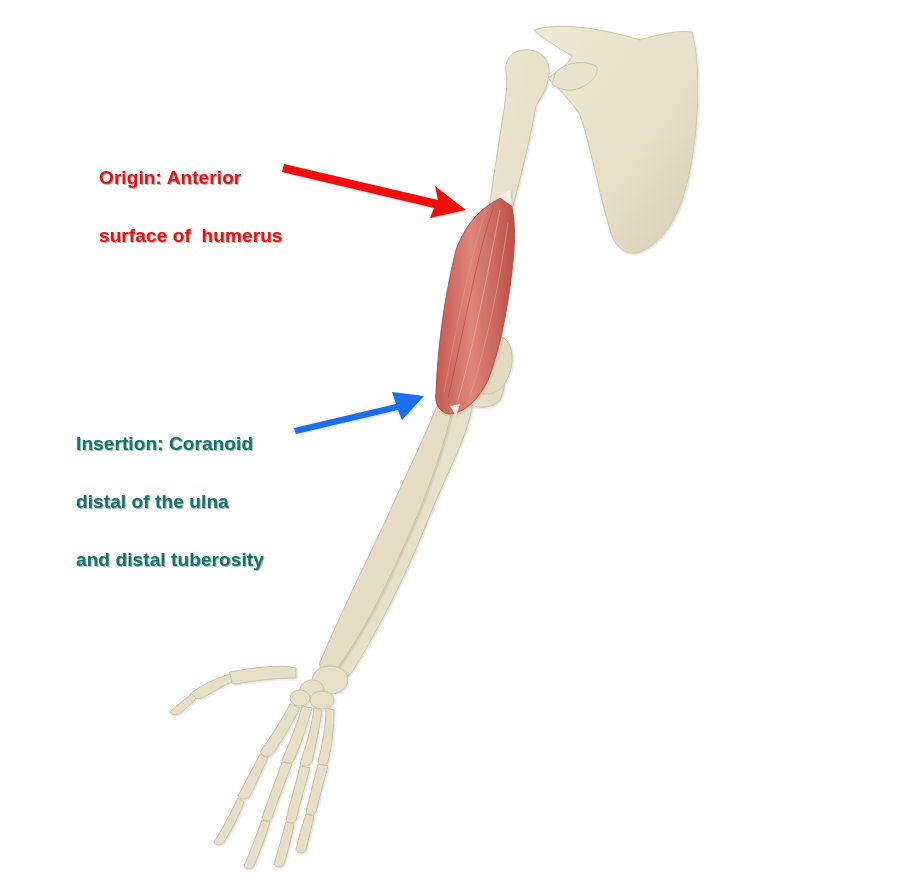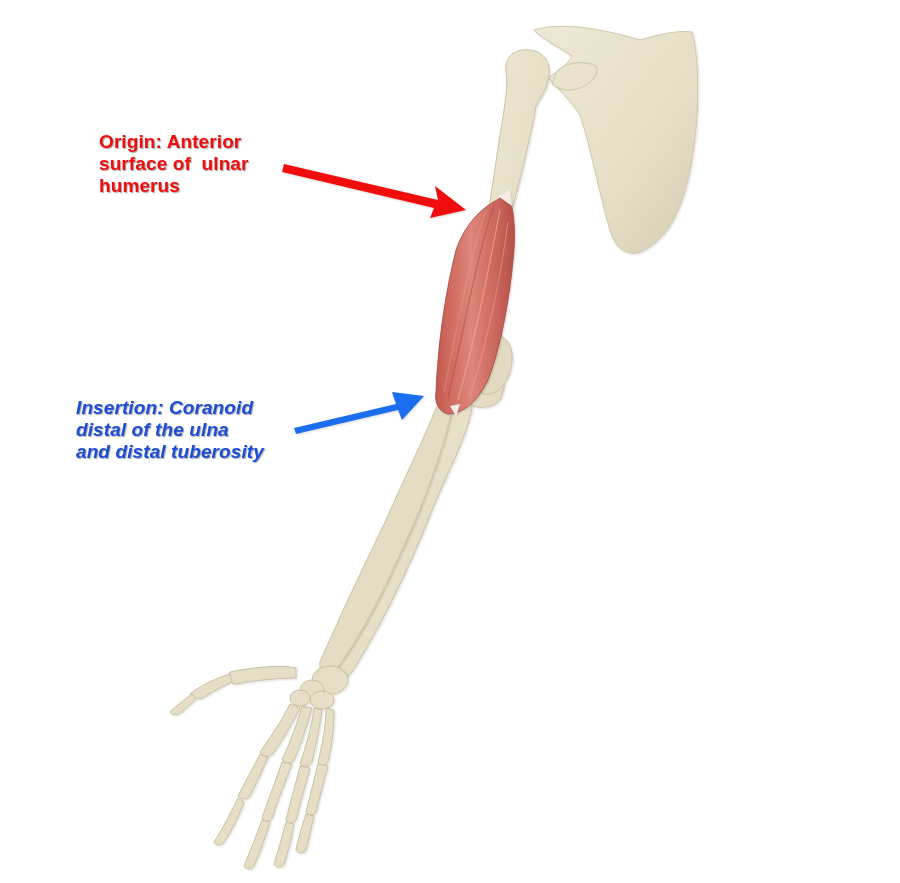--- a/index.html
+++ b/index.html
@@ -4,21 +4,21 @@
 <style>
   html, body { margin:0; padding:0; background:#ffffff; }
   body { width:900px; height:883px; position:relative; overflow:hidden; font-family:"Liberation Sans", sans-serif; }
   #stage { position:absolute; left:0; top:0; width:900px; height:883px; }
   .label {
     position:absolute; font-weight:bold; font-size:19px; line-height:22px;
     font-family:"Liberation Sans", sans-serif;
     text-shadow: 1px 1px 1px rgba(0,0,0,0.35), 0 0 2px rgba(255,255,255,0.9);
     letter-spacing:0.1px;
   }
-  .label span { display:block; white-space:pre; }
+  .label span { display:block; white-space:pre;margin-top:36px; }
   #origin-label { left:99px; top:131px; }
   #insertion-label { left:76px; top:397px; }
 </style>
 </head>
 <body>
 
 <div id="stage">
   <svg width="900" height="883" viewBox="0 0 900 883" xmlns="http://www.w3.org/2000/svg">
     <defs>
       <linearGradient id="boneGrad" x1="0" y1="0" x2="1" y2="1">
@@ -98,22 +98,21 @@
       <path d="M284,164 L438,200 L435,186 L466,210 L430,218 L434,208 L282,172 Z" fill="#f20d0d"></path>
     </g>
 
     <g filter="url(#soft)">
       <path d="M294,428 L396,404 L392,392 L424,396 L402,420 L398,410 L296,434 Z" fill="#1a6ef0"></path>
     </g>
   </svg>
 
   <div id="origin-label" class="label" style="color:#f20d0d;">
     <span>Origin: Anterior</span>
-    <span>surface of  ulnar</span>
-    <span>humerus</span>
+    <span>surface of  humerus</span>
   </div>
 
-  <div id="insertion-label" class="label" style="color:#1d4ed8;font-style:italic;">
+  <div id="insertion-label" class="label" style="color:#0f766e;">
     <span>Insertion: Coranoid</span>
     <span>distal of the ulna</span>
     <span>and distal tuberosity</span>
   </div>
 </div>
 
 </body></html>

